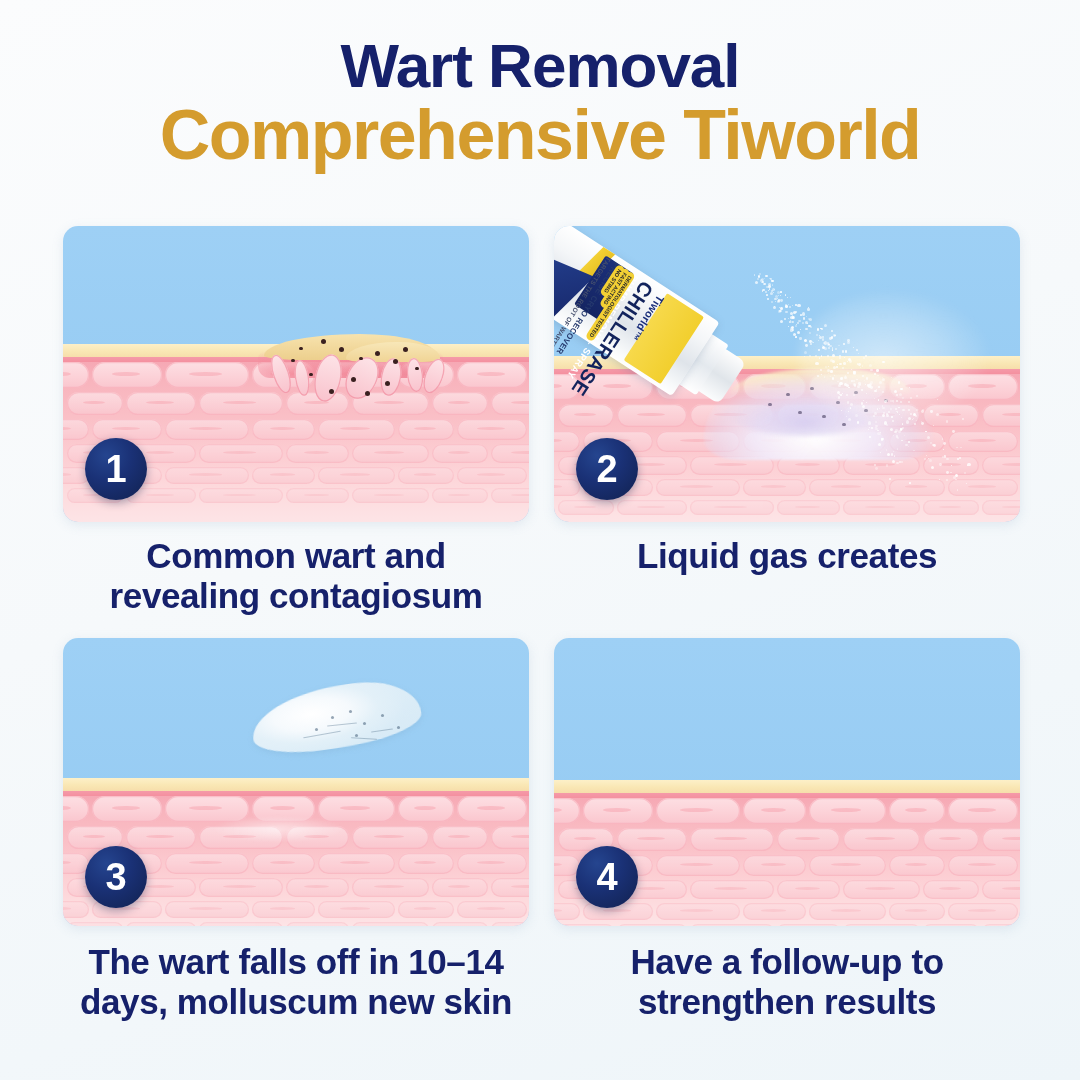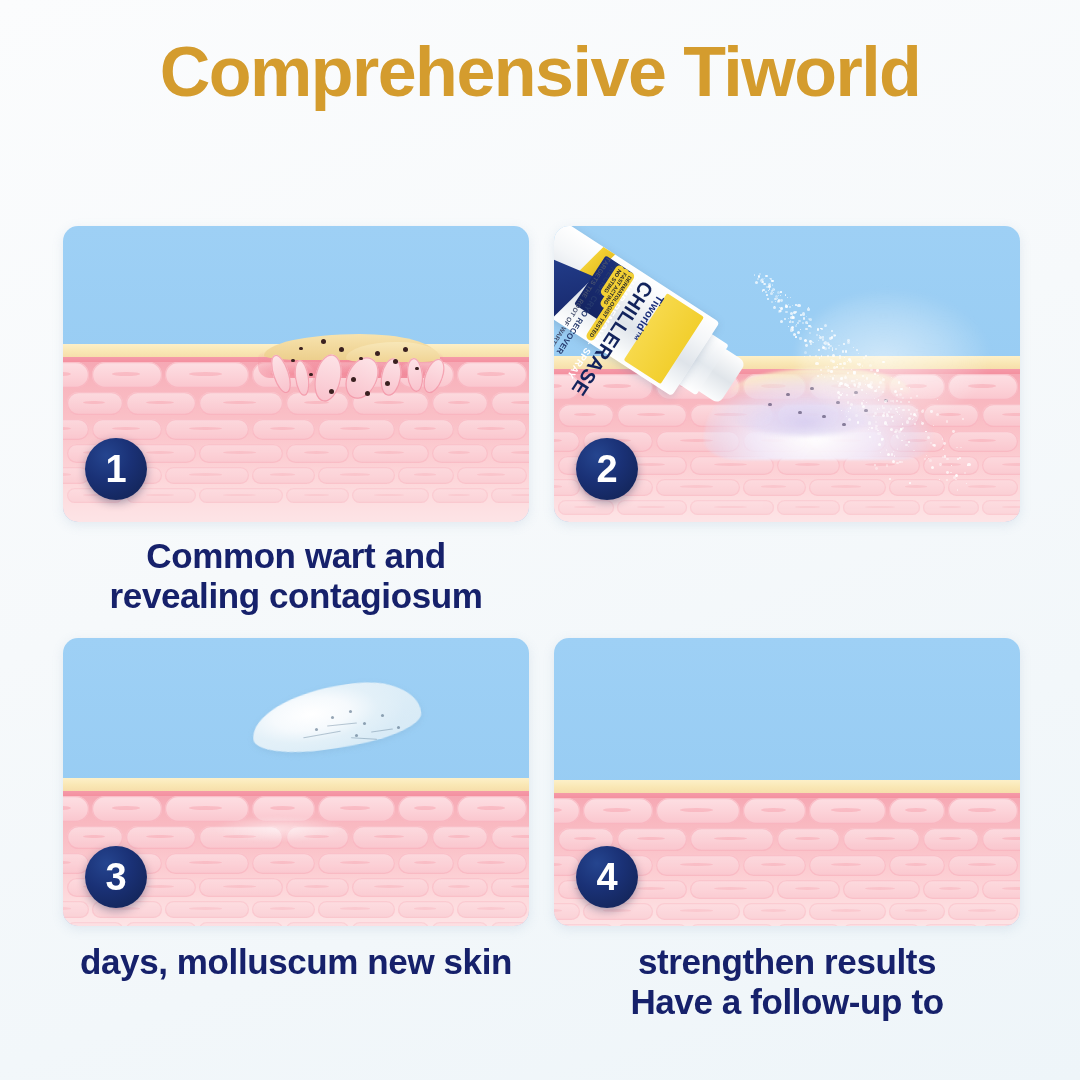--- a/index.html
+++ b/index.html
@@ -255,20 +255,21 @@
     color:#16216b;font-size:35px;font-weight:bold;
     line-height:1.14;letter-spacing:-.4px;
   }
   .caption div{white-space:nowrap;}
   .cell.r2 .caption{margin-top:16px;}
 </style>
 </head>
 <body>
 
 <div class="title-block">
+  <div class="title-line1">Wart Removal</div>
   <div class="title-line2">Comprehensive Tiworld</div>
 </div>
 
 <div class="grid">
 
   <div class="cell r1">
     <div class="panel">
       <div class="skin" id="skin1" style="height: 178px; bottom: 0px;">
           <div class="corneum" style="top: 0px;"></div>
           <div class="basal" style="top: 13px;"></div>
@@ -895,20 +896,21 @@
           <div class="claim2">TARGETS THE ROOT OF WARTS</div>
           <div class="badgepill" style="left:92px;top:6px;">DERMATOLOGIST TESTED</div>
           <div class="badgepill" style="left:86px;top:6px;">FAST ACTING</div>
           <div class="badgepill" style="left:80px;top:6px;">NO STING</div>
         </div>
       </div>
 
       <div class="badge">2</div>
     </div>
     <div class="caption">
+      <div>Liquid gas creates</div>
     </div>
   </div>
 
   <div class="cell r2">
     <div class="panel short">
       <div class="skin" id="skin3" style="height: 148px; bottom: 0px;">
           <div class="corneum" style="top: 0px;"></div>
           <div class="basal" style="top: 13px;"></div>
           <div class="derm" style="top: 18px; height: 130px;">
             <div class="cells">
@@ -980,20 +982,21 @@
           <div class="scab-d" style="left: 292px; top: 96px; width: 3px; height: 3px;"></div>
           <div class="scab-d" style="left: 334px; top: 88px; width: 3px; height: 3px;"></div>
           <div class="scab-line" style="left: 240px; top: 96px; width: 38px; transform: rotate(-10deg);"></div>
           <div class="scab-line" style="left: 264px; top: 86px; width: 30px; transform: rotate(-6deg);"></div>
           <div class="scab-line" style="left: 288px; top: 100px; width: 26px; transform: rotate(4deg);"></div>
           <div class="scab-line" style="left: 308px; top: 92px; width: 22px; transform: rotate(-8deg);"></div>
         </div>
       <div class="badge">3</div>
     </div>
     <div class="caption">
+      <div>The wart falls off in 10–14</div>
       <div>days, molluscum new skin</div>
     </div>
   </div>
 
   <div class="cell r2">
     <div class="panel short">
       <div class="skin" id="skin4" style="height: 146px; bottom: 0px;">
           <div class="corneum" style="top: 0px;"></div>
           <div class="basal" style="top: 13px;"></div>
           <div class="derm" style="top: 18px; height: 128px;">
@@ -1051,18 +1054,18 @@
                 <div class="cellbrick" style="width: 77px;"></div>
                 <div class="cellbrick" style="width: 56px;"></div>
                 <div class="cellbrick" style="width: 70px;"></div>
               </div>
             </div>
           </div>
         </div>
       <div class="badge">4</div>
     </div>
     <div class="caption">
+      <div>Have a follow-up to</div>
       <div>strengthen results</div>
-      <div>Have a follow-up to</div>
     </div>
   </div>
 
 </div>
 
 </body></html>

